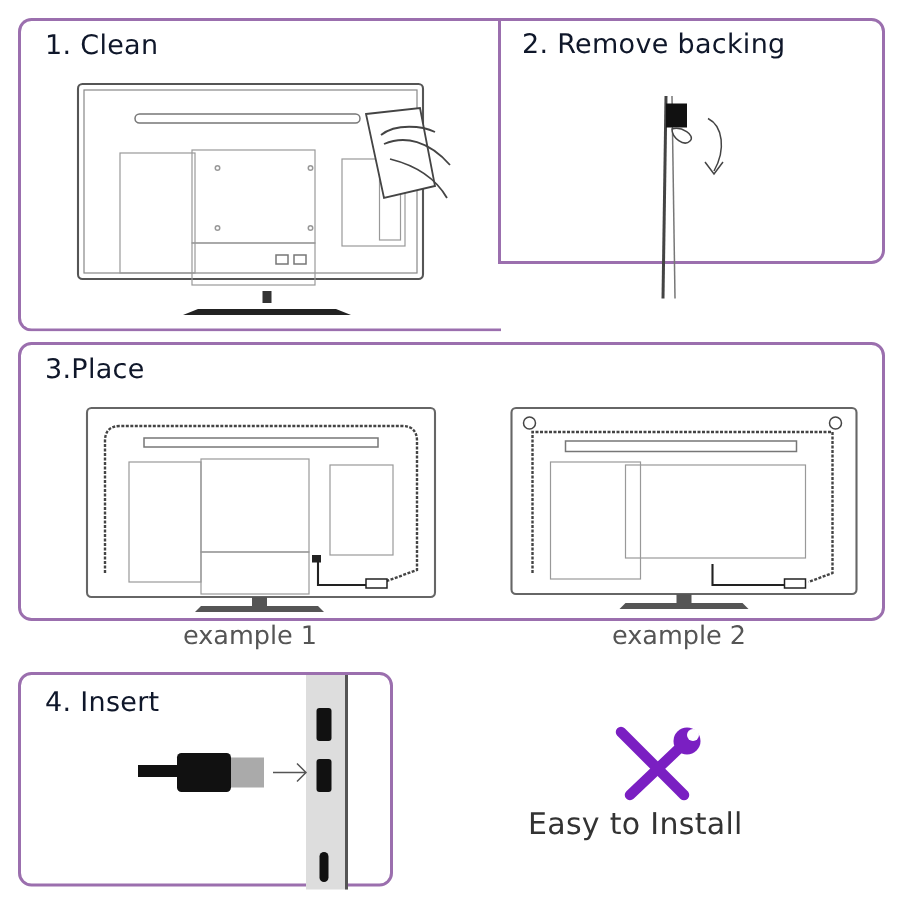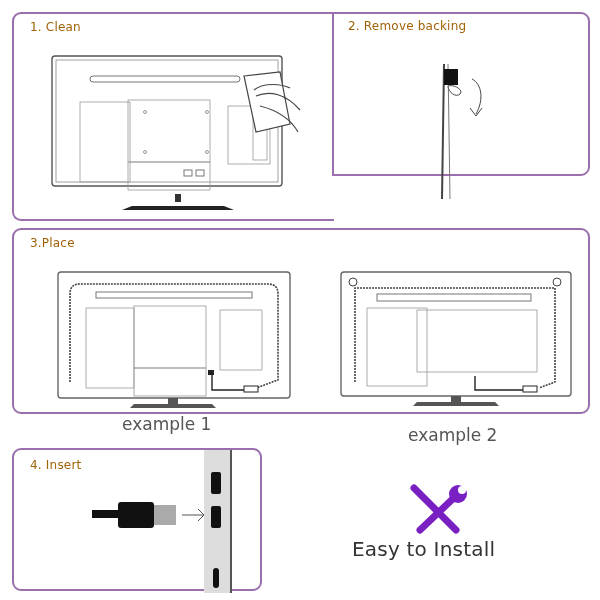--- a/index.html
+++ b/index.html
@@ -1,18 +1,18 @@
 <!DOCTYPE html>
 <html><head>
 <meta charset="utf-8">
 <style>
   html,body{margin:0;padding:0;background:#fff;}
   body{width:600px;height:600px;position:relative;overflow:hidden;font-family:"DejaVu Sans","Liberation Sans",sans-serif;color:#333;}
   .panel{position:absolute;border:2px solid #9b6fae;border-radius:9px;box-sizing:border-box;background:#fff;}
-  .title{position:absolute;font-size:12px;color:#a16207;font-weight:normal;white-space:nowrap;letter-spacing:0.2px;}
+  .title{position:absolute;font-size:18px;color:#0f172a;font-weight:normal;white-space:nowrap;letter-spacing:0.2px;}
   .caption{position:absolute;font-size:17px;color:#555;white-space:nowrap;}
   svg{position:absolute;overflow:visible;}
 </style>
 </head>
 <body>
 
 <div class="panel" style="left:12px;top:12px;width:322px;height:209px;border-right:none;border-radius:9px 0 0 9px;">
   <div class="title" style="left:16px;top:6px;">1. Clean</div>
 
   <svg width="300" height="180" style="left:36px;top:40px;">
@@ -74,21 +74,21 @@
       <circle cx="218" cy="12" r="4" fill="none" stroke="#444"></circle>
     <path d="M16 112 L16 18 L216 18 L216 112 L200 118" fill="none" stroke="#444" stroke-width="1.6" stroke-dasharray="2 1"></path>
     <rect x="38" y="24" width="154" height="7" fill="none" stroke="#777"></rect>
     <rect x="28" y="38" width="60" height="78" fill="none" stroke="#999" stroke-width="0.8"></rect>
     <rect x="78" y="40" width="120" height="62" fill="none" stroke="#999" stroke-width="0.8"></rect>
     <path d="M136 106 L136 120 L186 120" fill="none" stroke="#222" stroke-width="1.4"></path>
     <rect x="184" y="116" width="14" height="6" fill="#fff" stroke="#222"></rect>
     <rect x="112" y="126" width="10" height="6" fill="#555"></rect>
     <path d="M78 132 L156 132 L160 136 L74 136 Z" fill="#555"></path>
   </svg>
-  <div class="caption" style="left:394px;top:195px;text-align:right;">example 2</div>
+  <div class="caption" style="left:394px;top:184px;text-align:right;">example 2</div>
 </div>
 
 <div class="panel" style="left:12px;top:448px;width:250px;height:143px;">
   <div class="title" style="left:16px;top:8px;">4. Insert</div>
   <div style="position:absolute;left:190px;top:0;width:26px;height:143px;background:#ddd;border-right:2px solid #555;"></div>
   <svg width="240" height="140" style="left:0;top:0;">
     <rect x="78" y="60" width="28" height="8" fill="#111"></rect>
     <rect x="104" y="52" width="36" height="26" rx="3" fill="#111"></rect>
     <rect x="140" y="55" width="22" height="20" fill="#aaa"></rect>
     <path d="M168 65 L190 65 M184 59 L190 65 L184 71" stroke="#555" stroke-width="1" fill="none"></path>

